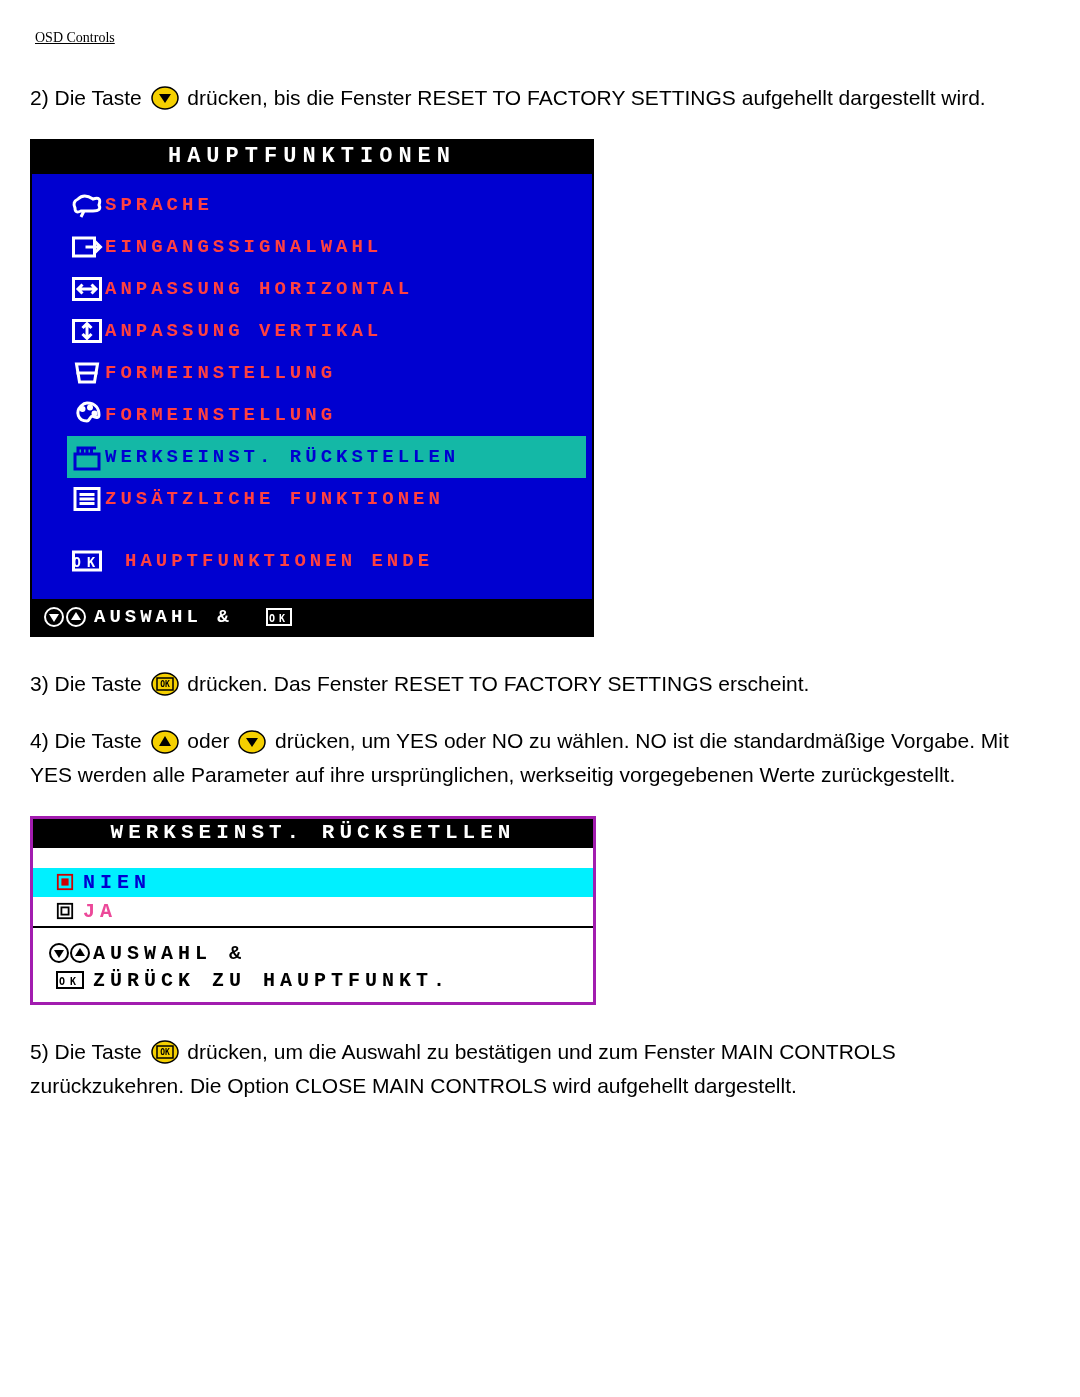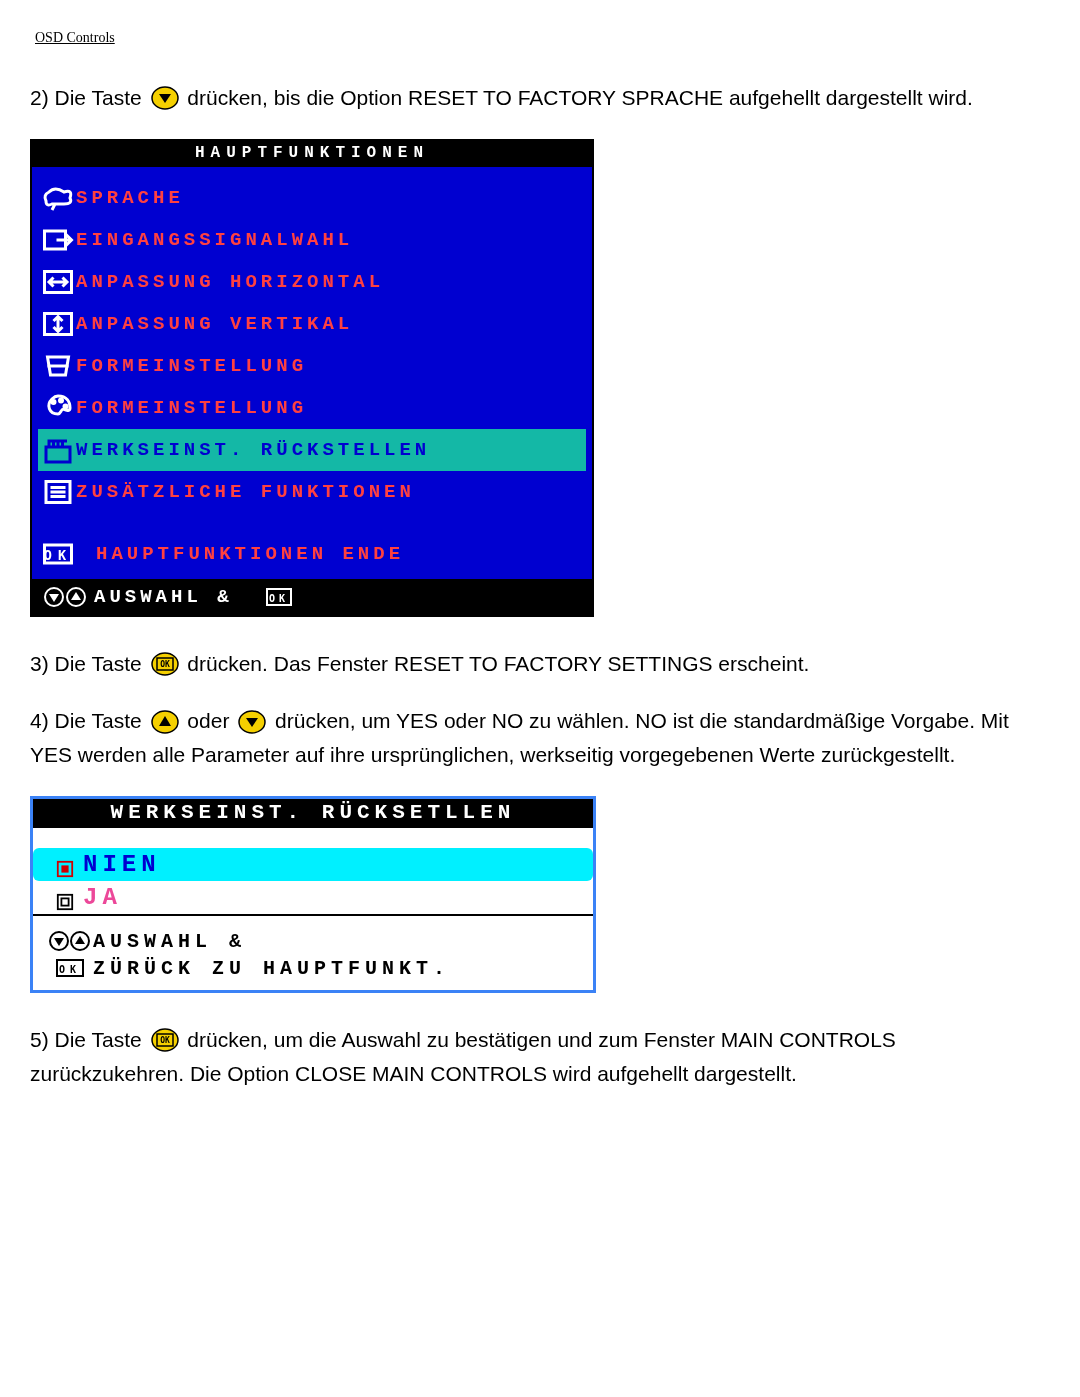--- a/index.html
+++ b/index.html
@@ -41,25 +41,26 @@
     color: #fff;
     font-family: "Courier New", monospace;
     font-weight: bold;
     margin: 10px 0 30px 0;
   }
   .osd-title {
     background: #000;
     color: #fff;
     text-align: center;
     letter-spacing: 6px;
-    font-size: 16px;
+    font-size: 22px;
     padding: 3px 0 5px 0;
   }
   .osd-body {
-    padding: 10px 6px 4px 6px;
+    padding: 10px 6px 17px 6px;
+    margin-left: 29px;
   }
   .osd-row {
     display: flex;
     align-items: center;
     padding: 3px 6px 3px 2px;
     letter-spacing: 4px;
     font-size: 19px;
     white-space: nowrap;
   }
   .osd-row .ico {
@@ -85,42 +86,41 @@
     padding: 6px 6px 6px 6px;
     letter-spacing: 4px;
     font-size: 19px;
   }
   .osd-footer .fico { width: 56px; display:flex; justify-content:center;}
   .osd-footer .fspacer { width: 18px; }
 
   
   .osd-sub {
     width: 560px;
-    border: 3px solid #3b82f6;
+    border: 3px solid #a21caf;
     background: #fff;
     font-family: "Courier New", monospace;
     font-weight: bold;
     margin: 10px 0 30px 0;
   }
   .osd-sub .sub-title {
     background: #000;
     color: #fff;
     text-align: center;
     letter-spacing: 5px;
     font-size: 21px;
     padding: 2px 0 4px 0;
   }
   .osd-sub .sub-gap { height: 20px; background:#fff; }
   .osd-sub .sub-row {
     display:flex;
-    align-items:flex-end;
+    align-items:center;
     padding:3px 6px 3px 14px;
     letter-spacing: 5px;
-    font-size: 24px;
-    border-radius: 6px;
+    font-size: 20px;
   }
   .osd-sub .sub-row .sico {
     width: 36px;
     display:inline-flex;
     justify-content:center;
   }
   .osd-sub .sub-row.sel { background:#00f0ff; }
   .osd-sub .sub-row.sel .slbl { color:#0000d0; }
   .osd-sub .sub-row .slbl { color:#ec4899; }
   .osd-sub .sub-hints {
@@ -143,21 +143,21 @@
 <div class="page-header">OSD Controls</div>
 
 <div class="instr">
   <span>2) Die Taste </span>
   <span class="btn-icon">
     <svg viewBox="0 0 30 26">
         <ellipse cx="15" cy="13" rx="13" ry="11" fill="#f5d000" stroke="#000" stroke-width="1.5"></ellipse>
         <polygon points="15,18 9,9 21,9" fill="#000"></polygon>
       </svg>
   </span>
-  <span> drücken, bis die Option RESET TO FACTORY SPRACHE aufgehellt dargestellt wird.</span>
+  <span> drücken, bis die Fenster RESET TO FACTORY SETTINGS aufgehellt dargestellt wird.</span>
 </div>
 
 <div class="osd-menu">
   <div class="osd-title">HAUPTFUNKTIONEN</div>
   <div class="osd-body">
     <div class="osd-row">
       <span class="ico">
           <svg viewBox="0 0 24 24">
             <path d="M4 14 Q2 10 6 8 Q10 4 16 8 Q22 6 20 12 Q22 16 16 16 L8 16 Q4 18 4 14 Z M10 16 L8 20"></path>
           </svg>

